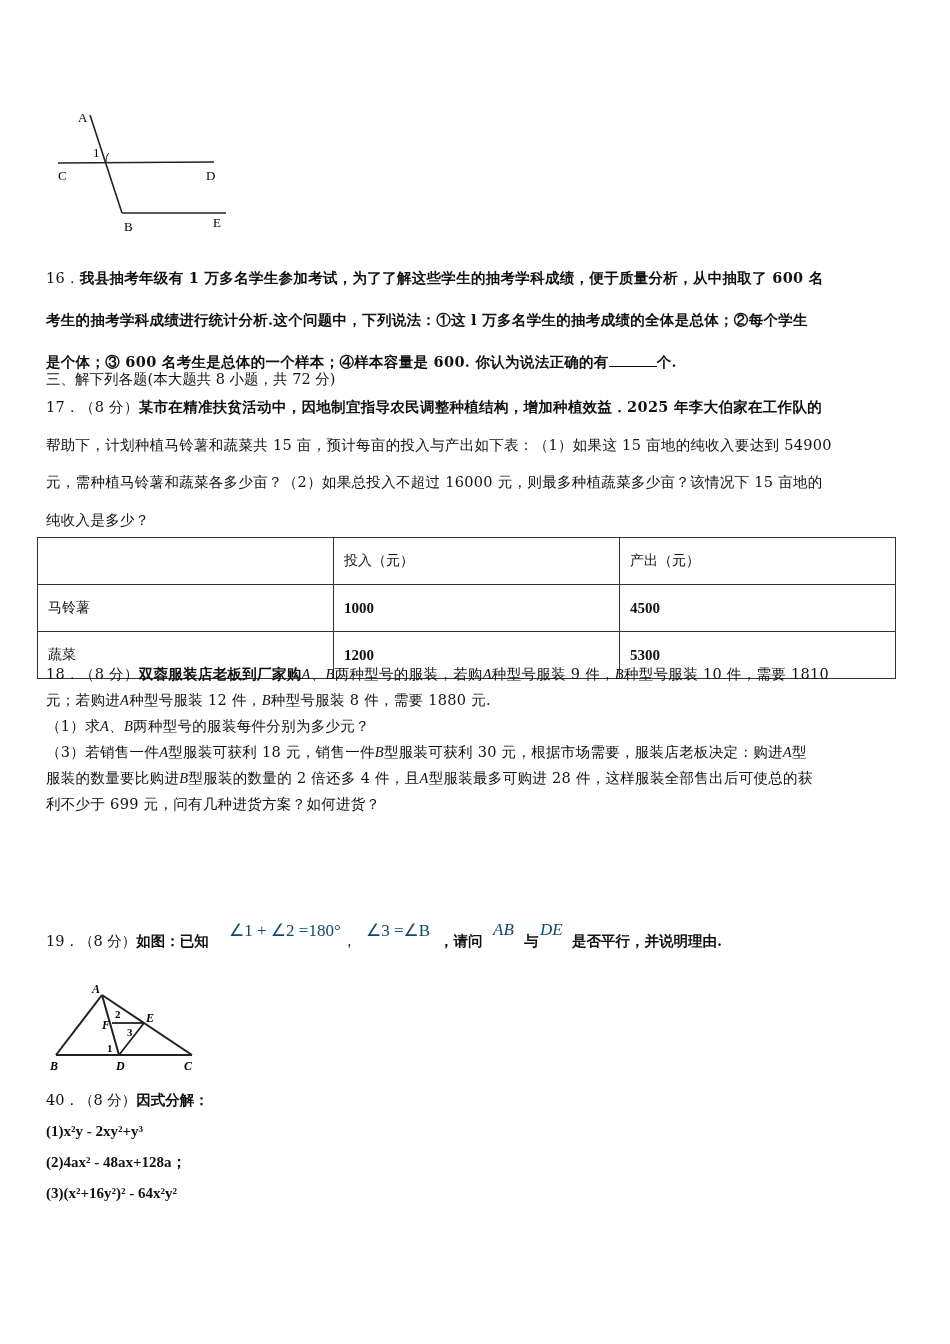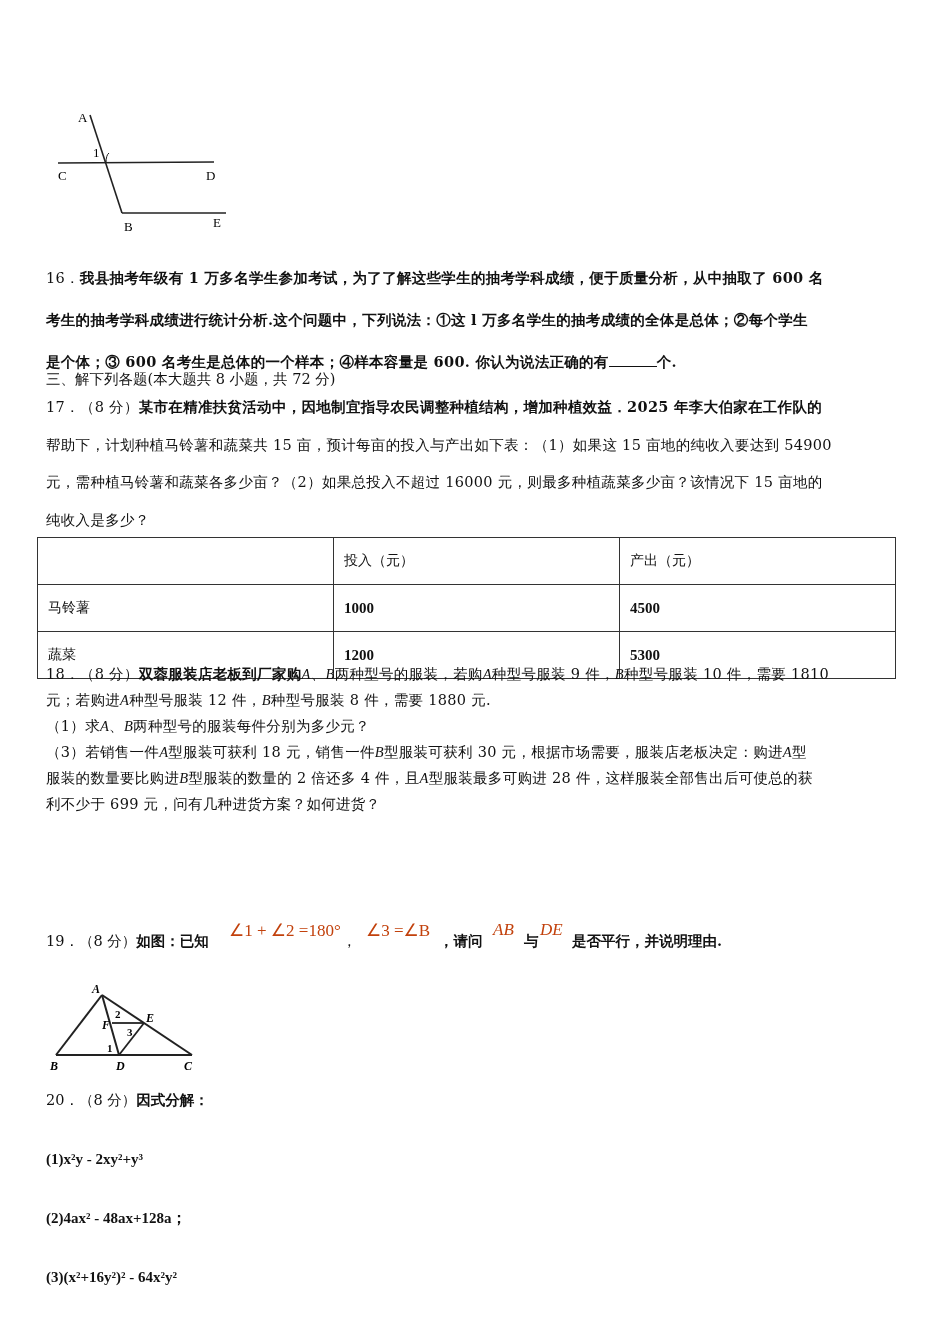--- a/index.html
+++ b/index.html
@@ -24,24 +24,24 @@
     border-collapse: collapse; font-size: 14px;
   }
   table.data td {
     border: 1.5px solid #333; height: 46px; padding: 0 0 0 10px; vertical-align: middle;
   }
   table.data td.num { font-weight: bold; font-family: "Liberation Serif", serif; font-size: 15px; }
   .q18 { top: 661px; line-height: 26px; }
   .q18 .i { font-style: italic; font-family: "Liberation Serif", serif; }
   .q19 { position: absolute; left: 46px; top: 920px; width: 860px; font-size: 14.5px; height: 40px; }
   .q19 .t { position: absolute; top: 12px; }
-  .q19 .m { position: absolute; top: 0px; font-family: "Liberation Serif", serif; font-size: 17px; color: #c2410c; }
+  .q19 .m { position: absolute; top: 0px; font-family: "Liberation Serif", serif; font-size: 17px; color: #0c4a6e; }
   .q20 { position: absolute; left: 46px; top: 1088px; font-size: 14.5px; }
   .q20 .row { height: 31px; line-height: 24px; }
-  .q20 .f { font-weight: bold; font-family: "Liberation Serif", serif; font-size: 15px; margin-top: 28px; }
+  .q20 .f { font-weight: bold; font-family: "Liberation Serif", serif; font-size: 15px; }
 </style>
 </head>
 <body>
 
 <svg class="fig1" viewBox="0 0 190 135">
   <line x1="42" y1="15" x2="74" y2="113" stroke="#222" stroke-width="1.6"></line>
   <line x1="10" y1="63" x2="166" y2="62" stroke="#222" stroke-width="1.6"></line>
   <line x1="74" y1="113" x2="178" y2="113" stroke="#222" stroke-width="1.6"></line>
   <path d="M 58 63 Q 58 55 61 53" stroke="#222" fill="none" stroke-width="1"></path>
   <text x="30" y="22" font-size="13" font-family="Liberation Serif, serif">A</text>
@@ -120,17 +120,17 @@
   <text x="58" y="54" font-size="12" font-style="italic" font-weight="bold" font-family="Liberation Serif, serif">F</text>
   <text x="102" y="47" font-size="12" font-style="italic" font-weight="bold" font-family="Liberation Serif, serif">E</text>
   <text x="83" y="61" font-size="11" font-weight="bold" font-family="Liberation Serif, serif">3</text>
   <text x="63" y="77" font-size="11" font-weight="bold" font-family="Liberation Serif, serif">1</text>
   <text x="6" y="95" font-size="12" font-style="italic" font-weight="bold" font-family="Liberation Serif, serif">B</text>
   <text x="72" y="95" font-size="12" font-style="italic" font-weight="bold" font-family="Liberation Serif, serif">D</text>
   <text x="140" y="95" font-size="12" font-style="italic" font-weight="bold" font-family="Liberation Serif, serif">C</text>
 </svg>
 
 <div class="q20">
-  <div class="row"><span>20．</span><span>（8 分）</span><span class="b">因式分解：</span></div>
+  <div class="row"><span>40．</span><span>（8 分）</span><span class="b">因式分解：</span></div>
   <div class="row f">(1)x²y - 2xy²+y³</div>
   <div class="row f">(2)4ax² - 48ax+128a；</div>
   <div class="row f">(3)(x²+16y²)² - 64x²y²</div>
 </div>
 
 </body></html>

